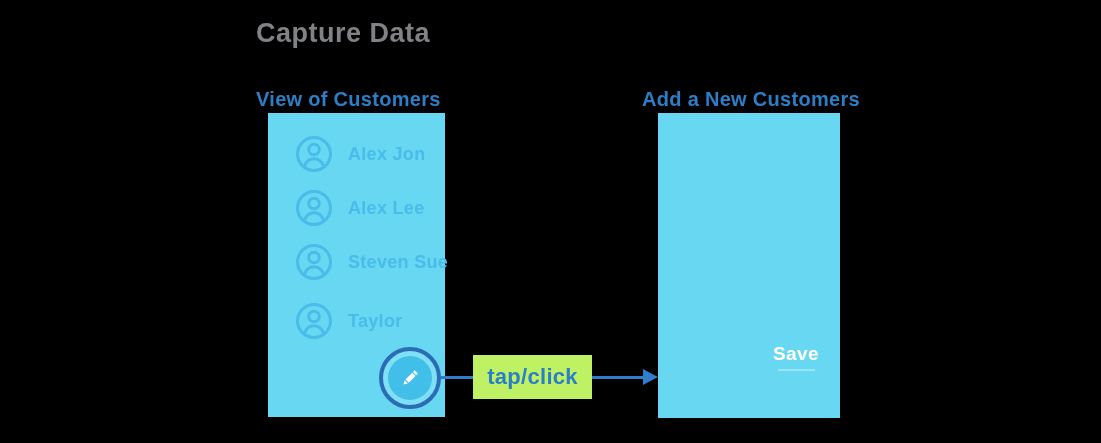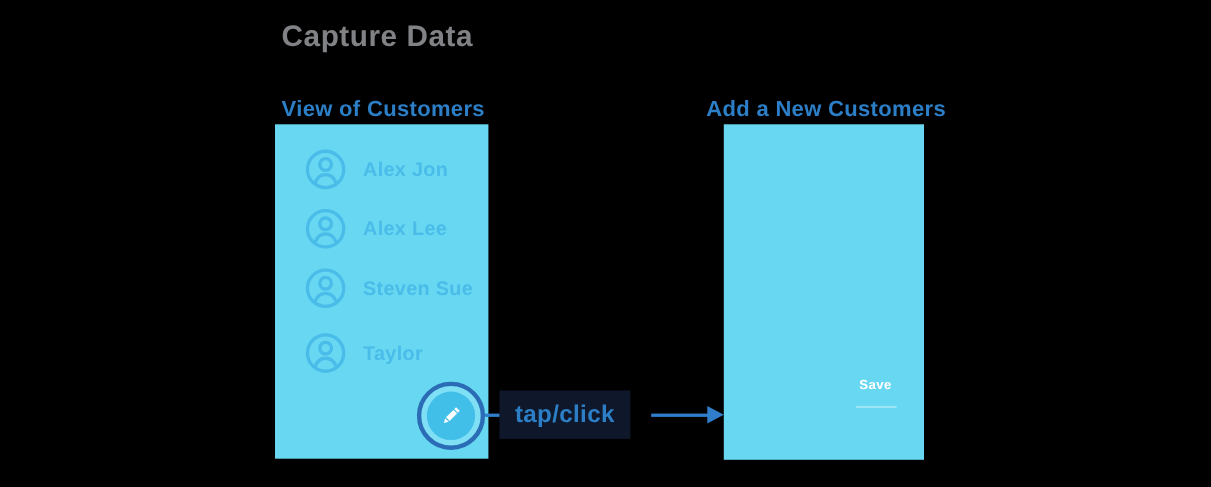--- a/index.html
+++ b/index.html
@@ -36,21 +36,21 @@
     font-size:20px;font-weight:bold;color:var(--heading-accent);
     letter-spacing:.3px;
     margin-top:32px;
   }
   .col-heading.left{left:256px;}
   .col-heading.right{left:642px;}
   .screen{
     position:absolute;top:113px;
     background:var(--panel);
   }
-  .screen.left{left:250px;width:194px;height:304px;}
+  .screen.left{left:268px;width:177px;height:304px;}
   .screen.right{left:658px;width:182px;height:305px;}
   .customer-list{padding-top:14px;}
   .customer-row{
     height:54px;display:flex;align-items:center;
     padding-left:27px;
   }
   .customer-row.last{margin-top:5px;}
   .avatar{width:38px;height:38px;color:var(--list-item);flex:0 0 auto;}
   .customer-name{
     margin-left:15px;
@@ -77,34 +77,34 @@
   .connector-line.seg1{left:441px;width:32px;}
   .connector-line.seg2{left:592px;width:52px;}
   .arrowhead{
     position:absolute;left:643px;top:369px;
     width:0;height:0;
     border-top:8px solid transparent;
     border-bottom:8px solid transparent;
     border-left:15px solid var(--arrow);
   }
   .tap-click-box{
-    position:absolute;left:454px;top:355px;width:119px;height:44px;
-    background:#0f172a;
+    position:absolute;left:473px;top:355px;width:119px;height:44px;
+    background:#bef264;
     display:flex;align-items:center;justify-content:center;
     z-index:2;
     text-align:center;
   }
   .tap-click-label{
     font-size:22px;font-weight:bold;color:var(--heading-accent);
     letter-spacing:.3px;
   }
   .save-button{
     position:absolute;left:112px;top:230px;
     width:52px;text-align:center;
-    font-size:12px;font-weight:bold;color:var(--save-text);
+    font-size:19px;font-weight:bold;color:var(--save-text);
     letter-spacing:.4px;cursor:pointer;
     background:transparent;border:none;padding:0;
     font-family:inherit;
   }
   .save-underline{
     position:absolute;left:120px;top:256px;width:37px;height:2px;
     background:rgba(255,255,255,0.35);
   }
 </style>
 </head>

